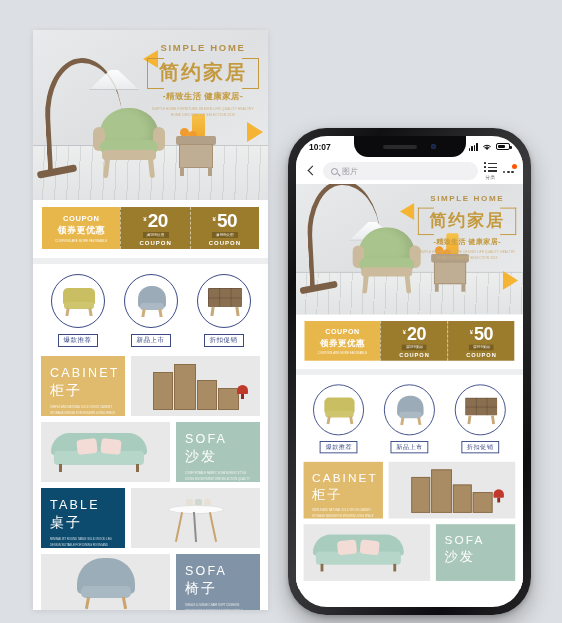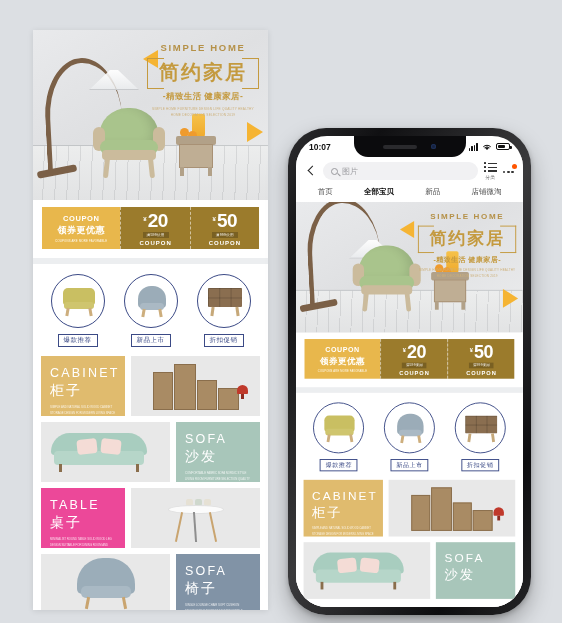--- a/index.html
+++ b/index.html
@@ -445,21 +445,21 @@
         </div>
         <div class="card text w-small" style="background:#a8c6ba">
           <div class="c-en">SOFA</div>
           <div class="c-cn">沙发</div>
           <div class="c-fine">COMFORTABLE FABRIC SOFA NORDIC STYLE LIVING
 ROOM FURNITURE SELECTION QUALITY GUARANTEE</div>
         </div>
       </div>
 
       <div class="row">
-        <div class="card text w-small" style="background:#ec4899">
+        <div class="card text w-small" style="background:#0c4a6e">
           <div class="c-en">TABLE</div>
           <div class="c-cn">桌子</div>
           <div class="c-fine">MINIMALIST ROUND TABLE SOLID WOOD LEG DESIGN
 SUITABLE FOR DINING ROOM AND LEISURE CORNER</div>
         </div>
         <div class="card photo w-large">
           <div class="table-art">
             <div class="cup c1"></div>
               <div class="cup c2"></div>
               <div class="cup c3"></div>
@@ -543,26 +543,20 @@
           <div class="ph-cat-lab">分类</div>
         </div>
         <div class="dots">
           <i></i>
             <i></i>
             <i></i>
           <span class="badge"></span>
         </div>
       </div>
 
-      <div class="ph-tabs">
-        <div class="ph-tab">首页</div>
-        <div class="ph-tab active">全部宝贝</div>
-        <div class="ph-tab">新品</div>
-        <div class="ph-tab">店铺微淘</div>
-      </div>
 
       <div class="ph-content">
         <div class="ph-scale">
 
           <div class="hero ph-hero">
             <div class="floor"></div>
             <div class="wallline"></div>
             <div class="lamp-arc"></div>
             <div class="lamp-base"></div>
             <div class="lamp-shade"></div>

